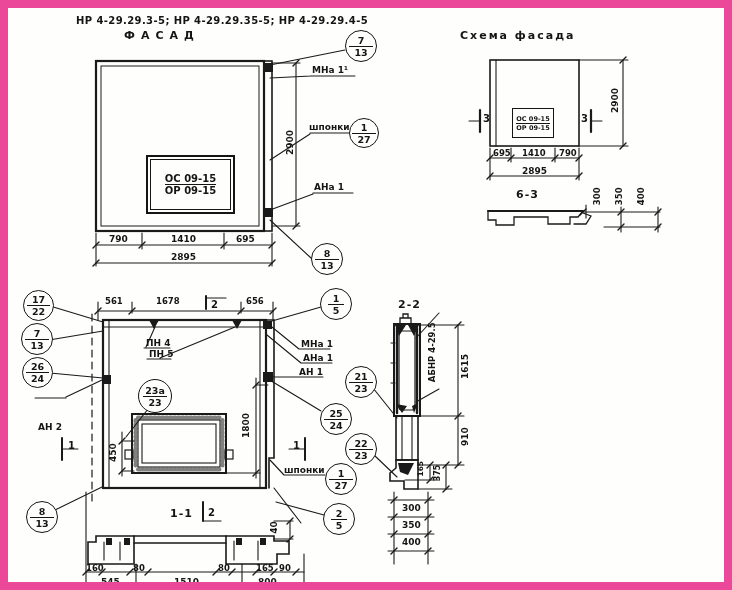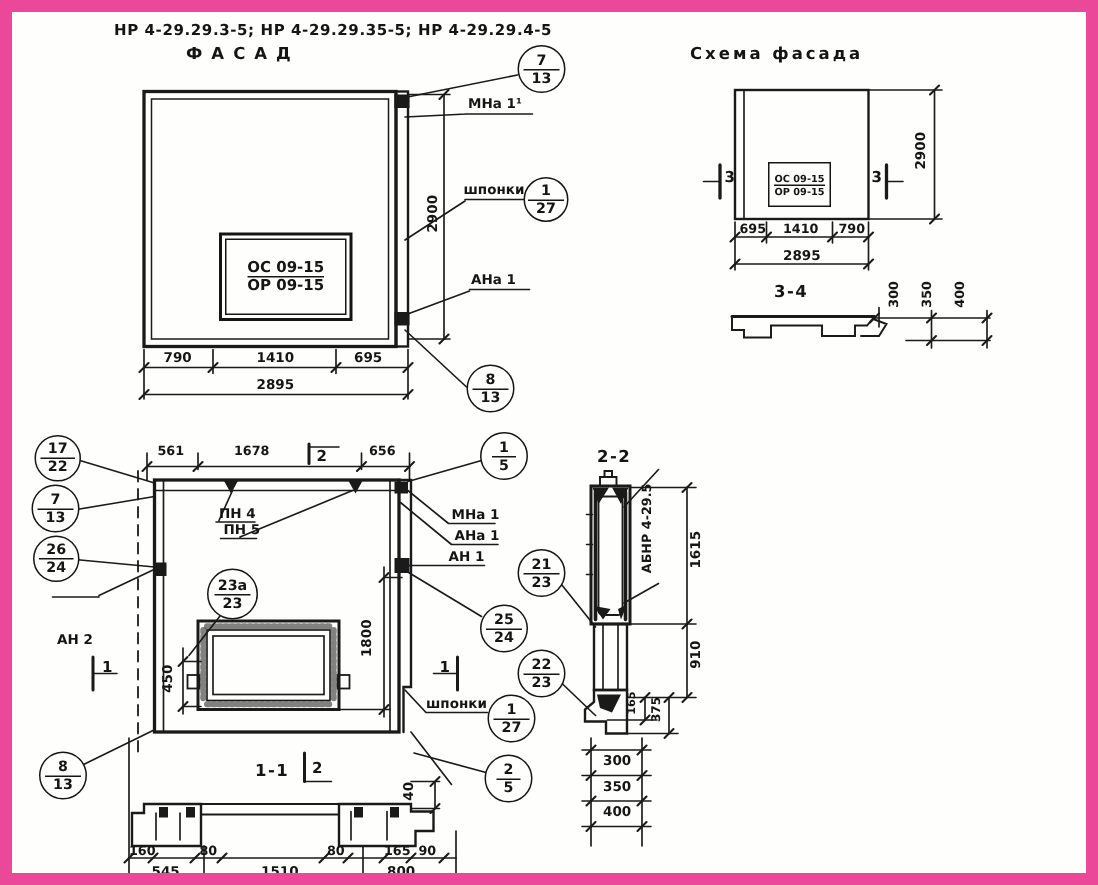--- a/index.html
+++ b/index.html
@@ -199,21 +199,21 @@
 
   <div class="lbl d10" style="left:475px;top:106px;">3</div>
   <div class="lbl d10" style="left:573px;top:106px;">3</div>
 
   <div class="lbl d8" style="left:485px;top:141px;">695</div>
   <div class="lbl d8" style="left:514px;top:141px;">1410</div>
   <div class="lbl d8" style="left:551px;top:141px;">790</div>
   <div class="lbl d9" style="left:514px;top:159px;">2895</div>
   <div class="lbl d9 rot" style="left:587px;top:88px;width:40px;">2900</div>
 
-  <div class="lbl d11" style="left:508px;top:181px;letter-spacing:1px;">3-4</div>
+  <div class="lbl d11" style="left:508px;top:181px;letter-spacing:1px;">6-3</div>
   <div class="lbl d8 rot" style="left:569px;top:184px;width:40px;">300</div>
   <div class="lbl d8 rot" style="left:591px;top:184px;width:40px;">350</div>
   <div class="lbl d8 rot" style="left:613px;top:184px;width:40px;">400</div>
 
 
   <div class="lbl d8" style="left:97px;top:289px;">561</div>
   <div class="lbl d8" style="left:148px;top:289px;">1678</div>
   <div class="lbl d8" style="left:238px;top:289px;">656</div>
   <div class="lbl d10" style="left:203px;top:292px;">2</div>
 

